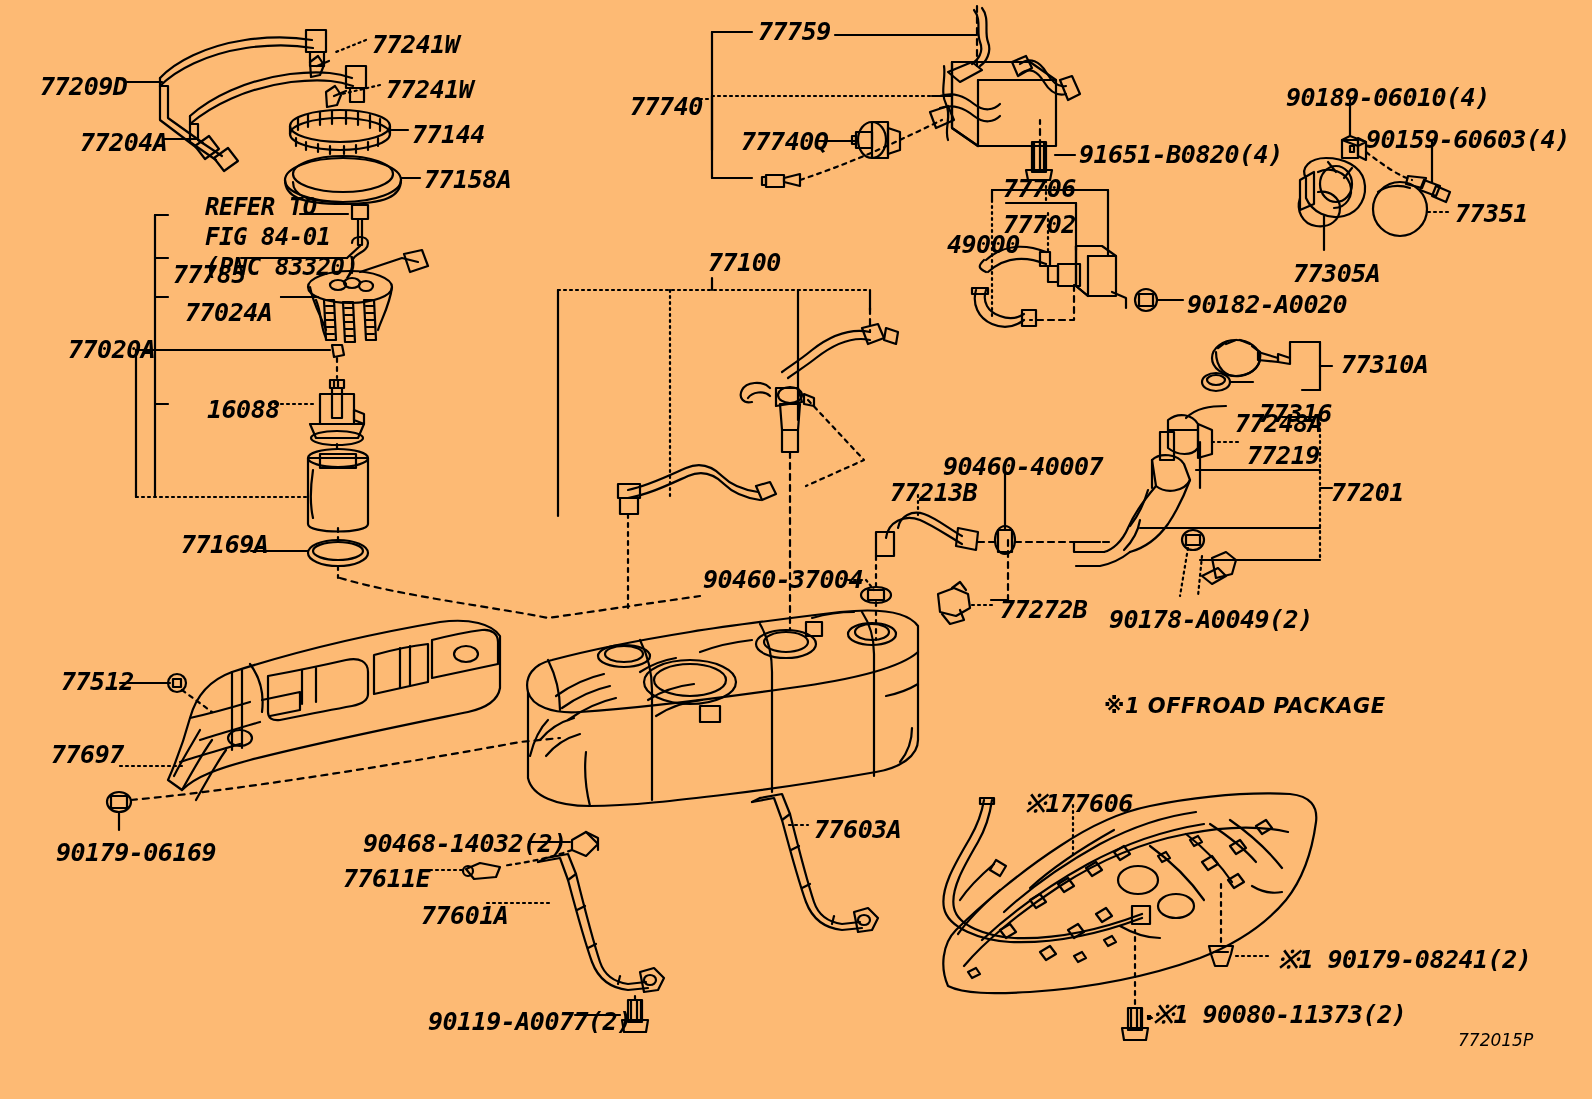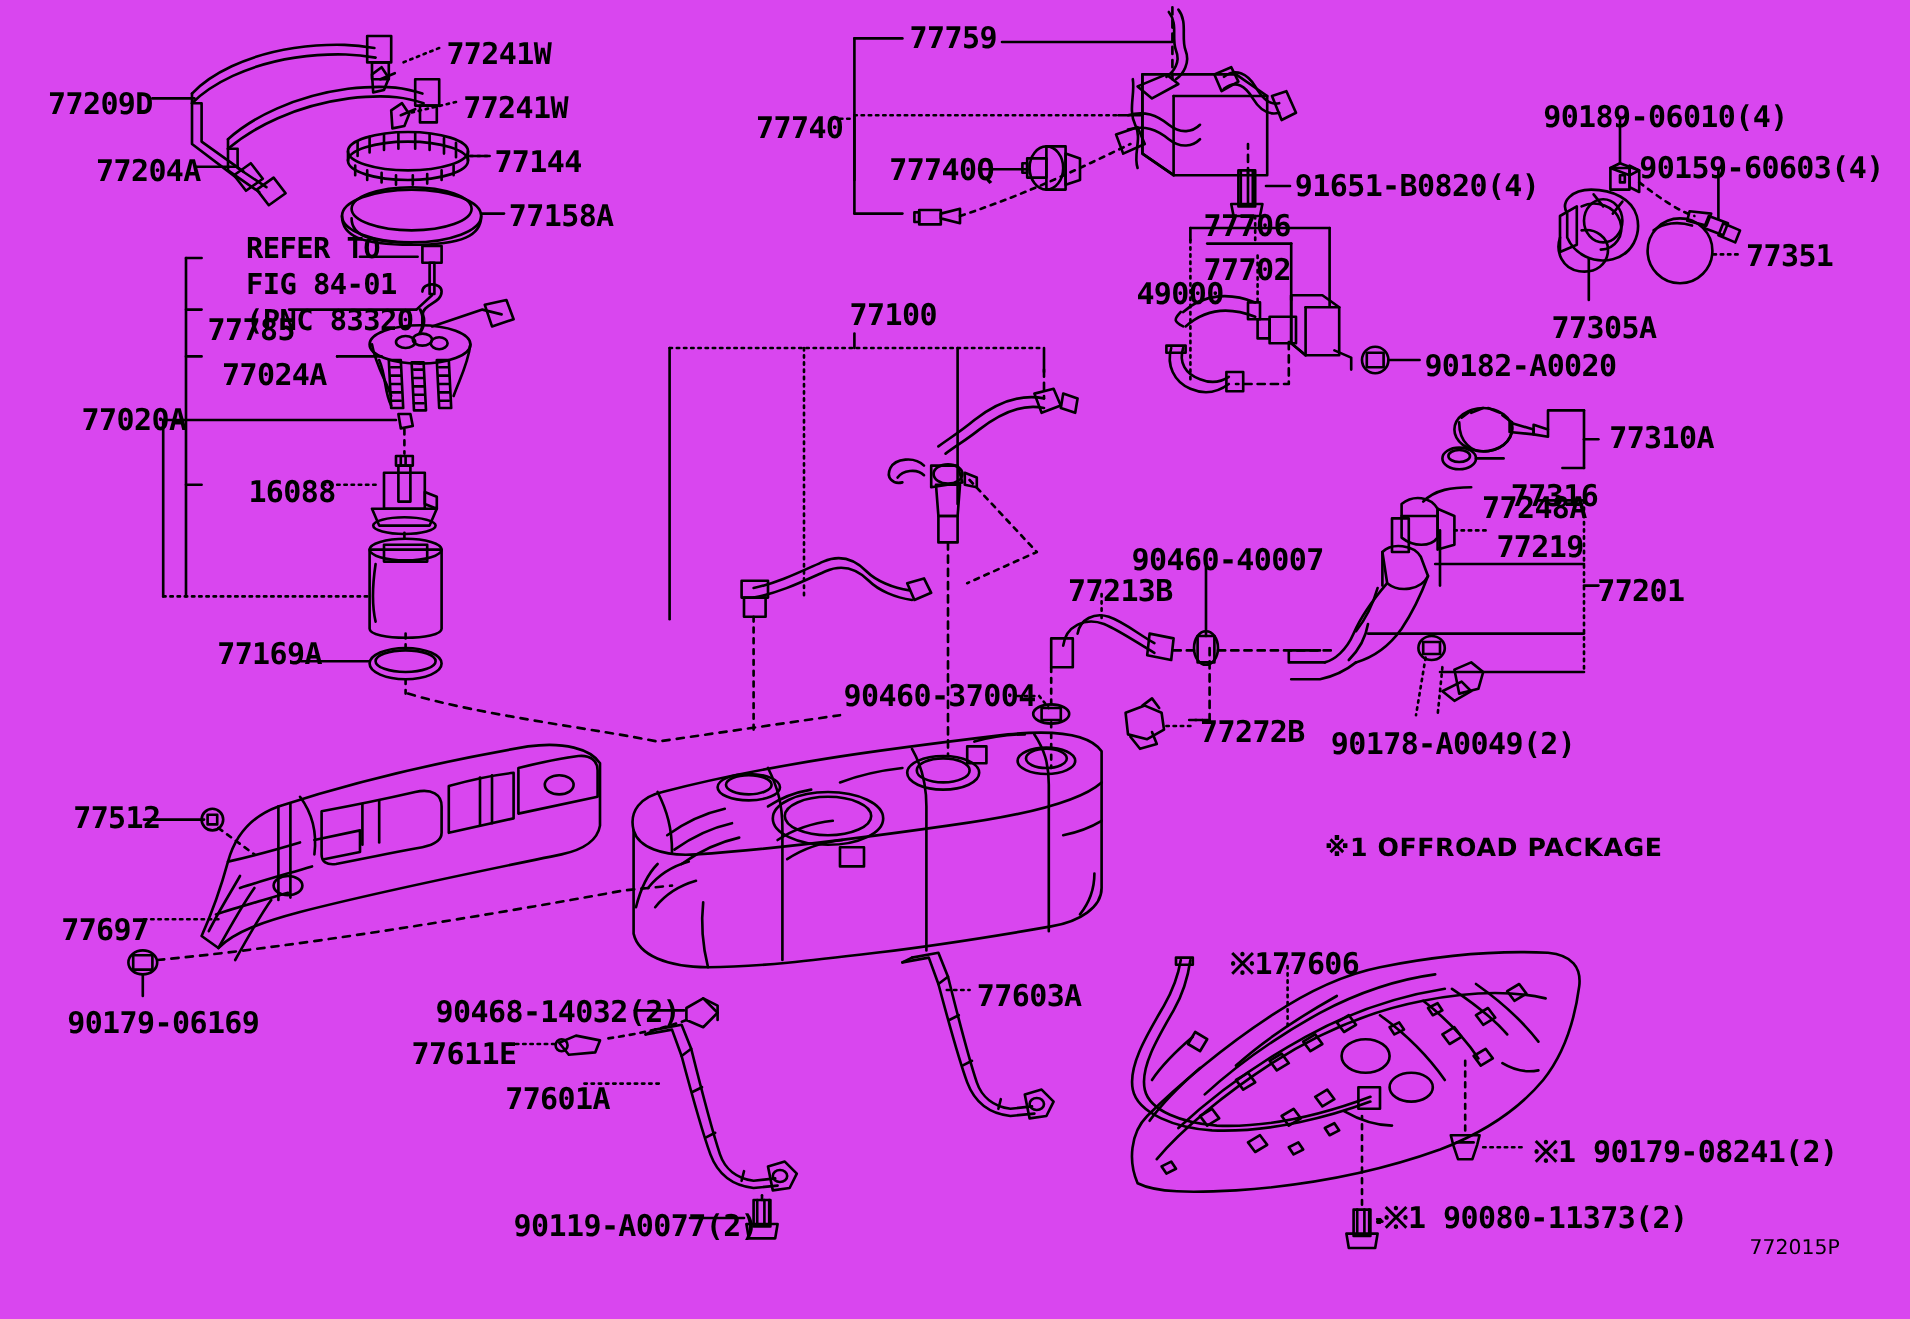--- a/index.html
+++ b/index.html
@@ -1,17 +1,17 @@
 <!DOCTYPE html>
 <html><head>
 <meta charset="utf-8">
 <style>
   html,body{margin:0;padding:0;background:#ffffff;}
   body{width:1592px;height:1099px;overflow:hidden;font-family:"DejaVu Sans Mono",monospace;}
-  #stage{position:relative;width:1592px;height:1099px;background:#d946ef;}
+  #stage{position:relative;width:1592px;height:1099px;background:#fdba74;font-style:italic;}
   #art{position:absolute;left:0;top:0;width:1592px;height:1099px;}
   .lbl{position:absolute;white-space:nowrap;color:#000;font-family:"DejaVu Sans Mono",monospace;font-weight:700;font-size:25px;letter-spacing:-0.5px;line-height:1;}
   .lbl.note{font-family:"DejaVu Sans",sans-serif;font-weight:700;font-size:21px;letter-spacing:0.5px;}
   .lbl.code{font-family:"DejaVu Sans",sans-serif;font-weight:400;font-size:17px;letter-spacing:0px;}
   .lbl.refer{font-size:24px;line-height:30px;margin-left:30px;}
 </style>
 </head>
 <body>
 
 <div id="stage">
@@ -765,21 +765,21 @@
       <div class="lbl" style="left: 386px; top: 77px;">77241W</div>
       <div class="lbl" style="left: 80px; top: 130px;">77204A</div>
       <div class="lbl" style="left: 412px; top: 122px;">77144</div>
       <div class="lbl" style="left: 424px; top: 167px;">77158A</div>
       <div class="lbl" style="left: 173px; top: 262px;">77785</div>
       <div class="lbl" style="left: 185px; top: 300px;">77024A</div>
       <div class="lbl" style="left: 68px; top: 337px;">77020A</div>
       <div class="lbl" style="left: 207px; top: 397px;">16088</div>
       <div class="lbl" style="left: 181px; top: 532px;">77169A</div>
       <div class="lbl" style="left: 61px; top: 669px;">77512</div>
-      <div class="lbl" style="left: 51px; top: 742px; margin-top: 20px;">77697</div>
+      <div class="lbl" style="left: 51px; top: 742px;">77697</div>
       <div class="lbl" style="left: 56px; top: 840px;">90179-06169</div>
       <div class="lbl" style="left: 758px; top: 19px;">77759</div>
       <div class="lbl" style="left: 630px; top: 94px;">77740</div>
       <div class="lbl" style="left: 741px; top: 129px;">77740Q</div>
       <div class="lbl" style="left: 1079px; top: 142px;">91651-B0820(4)</div>
       <div class="lbl" style="left: 1003px; top: 176px;">77706</div>
       <div class="lbl" style="left: 1003px; top: 212px;">77702</div>
       <div class="lbl" style="left: 947px; top: 232px;">49000</div>
       <div class="lbl" style="left: 1187px; top: 292px;">90182-A0020</div>
       <div class="lbl" style="left: 1286px; top: 85px;">90189-06010(4)</div>

